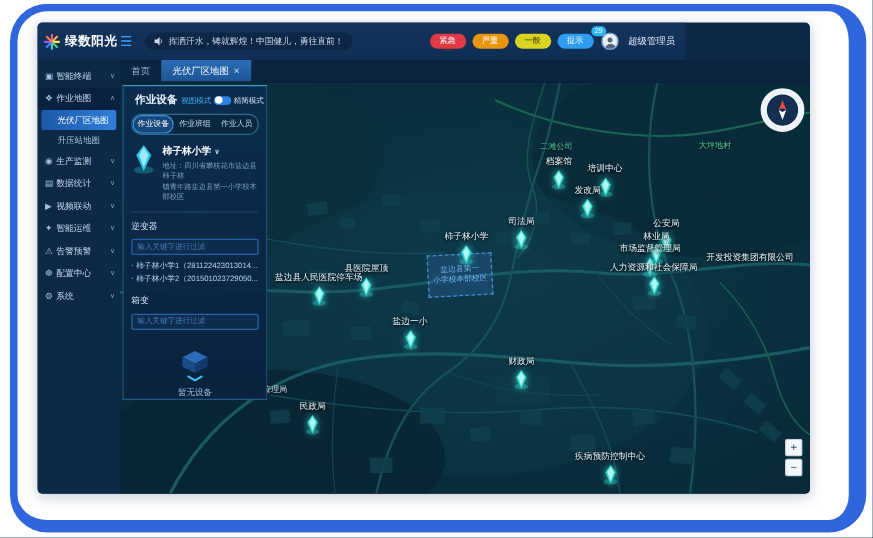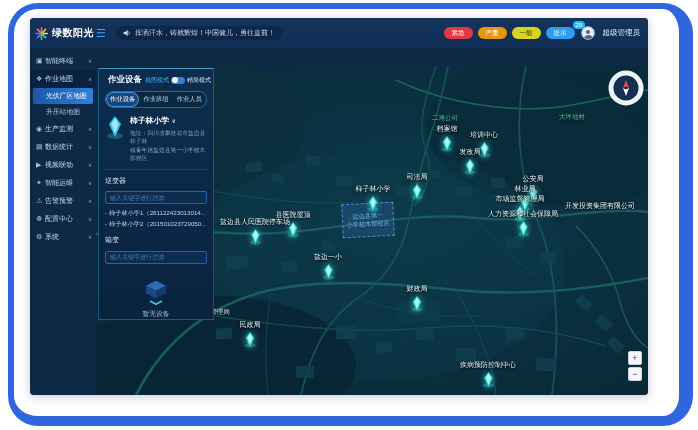--- a/index.html
+++ b/index.html
@@ -4,21 +4,21 @@
 <style>
   * { margin:0; padding:0; box-sizing:border-box; }
   body { width:698px; height:430px; background:#ffffff; font-family:"Liberation Sans","DejaVu Sans",sans-serif; overflow:hidden; position:relative; }
   .stage { position:absolute; inset:0; background:#fff; }
   
   .frame { position:absolute; top:3px; left:8px; right:5px; bottom:4px; border:6px solid #2f66dd; border-right-width:14px; border-bottom-width:10px; border-radius:30px; pointer-events:none; z-index:50; }
   
   .app { position:absolute; left:30px; top:18px; width:618px; height:377px; background:#0d2946; border-radius:4px; overflow:hidden; box-shadow:0 2px 10px rgba(20,40,90,.25); }
 
   
-  .header { position:absolute; left:0; top:0; width:618px; height:30px; background:linear-gradient(180deg,#14345c,#102e54); display:flex; align-items:center; z-index:30; }
+  .header { position:absolute; left:0; top:0; width:518px; height:30px; background:linear-gradient(180deg,#14345c,#102e54); display:flex; align-items:center; z-index:30; }
   .logo { display:flex; align-items:center; gap:4px; width:64px; padding-left:5px; flex:0 0 auto; }
   .logo-text { color:#fff; font-size:10px; font-weight:bold; letter-spacing:.5px; white-space:nowrap; }
   .menu-glyph { color:#3da0ff; font-size:11px; margin:0 4px 0 2px; cursor:pointer; }
   .announce { display:flex; align-items:center; gap:4px; color:#cfdcef; font-size:7px; background:rgba(8,26,50,.45); padding:2px 7px; border-radius:8px; margin-left:6px; white-space:nowrap; }
   .spacer { flex:1; }
   .badges { display:flex; gap:5px; align-items:center; margin-right:6px; }
   .pill { --c:#e03a45; background:var(--c); color:#fff; font-size:6.5px; line-height:1; padding:3px 8px; border-radius:7px; cursor:pointer; white-space:nowrap; }
   .pill.dark-text { color:#4a420a; }
   .user { display:flex; align-items:center; gap:8px; margin-right:8px; position:relative; }
   .avatar { width:14px; height:14px; border-radius:50%; background:radial-gradient(circle at 50% 38%,#e8eef6 55%,#c2cedd); position:relative; overflow:hidden; border:1px solid #7fa8d8; cursor:pointer; }
@@ -127,20 +127,27 @@
 
           <span class="pill" style="--c: #2e9cf0;">提示</span>
         </div>
       <div class="user">
         <span class="notif">29</span>
         <span class="avatar"></span>
         <span class="role">超级管理员</span>
       </div>
     </div>
 
+    <div class="tabstrip">
+      <span class="tab-home">首页</span>
+      <span class="tab-active">
+        <span>光伏厂区地图</span>
+        <span class="tab-close">×</span>
+      </span>
+    </div>
 
     <div class="sidebar">
 
         <div class="side-item group">
           <span class="glyph">▣</span>
           <span class="lbl">智能终端</span>
           <span class="chev">∨</span>
         </div>
 
         <div class="side-item group expanded">

